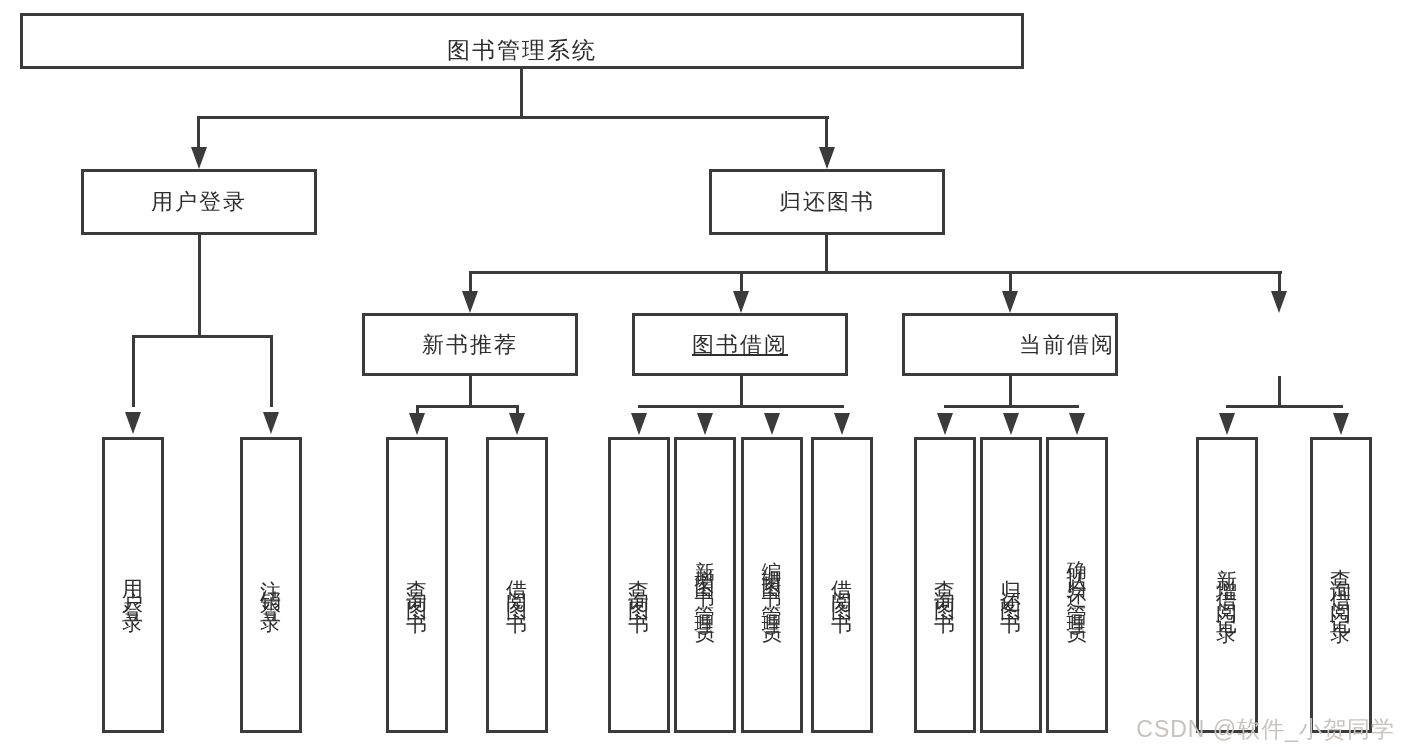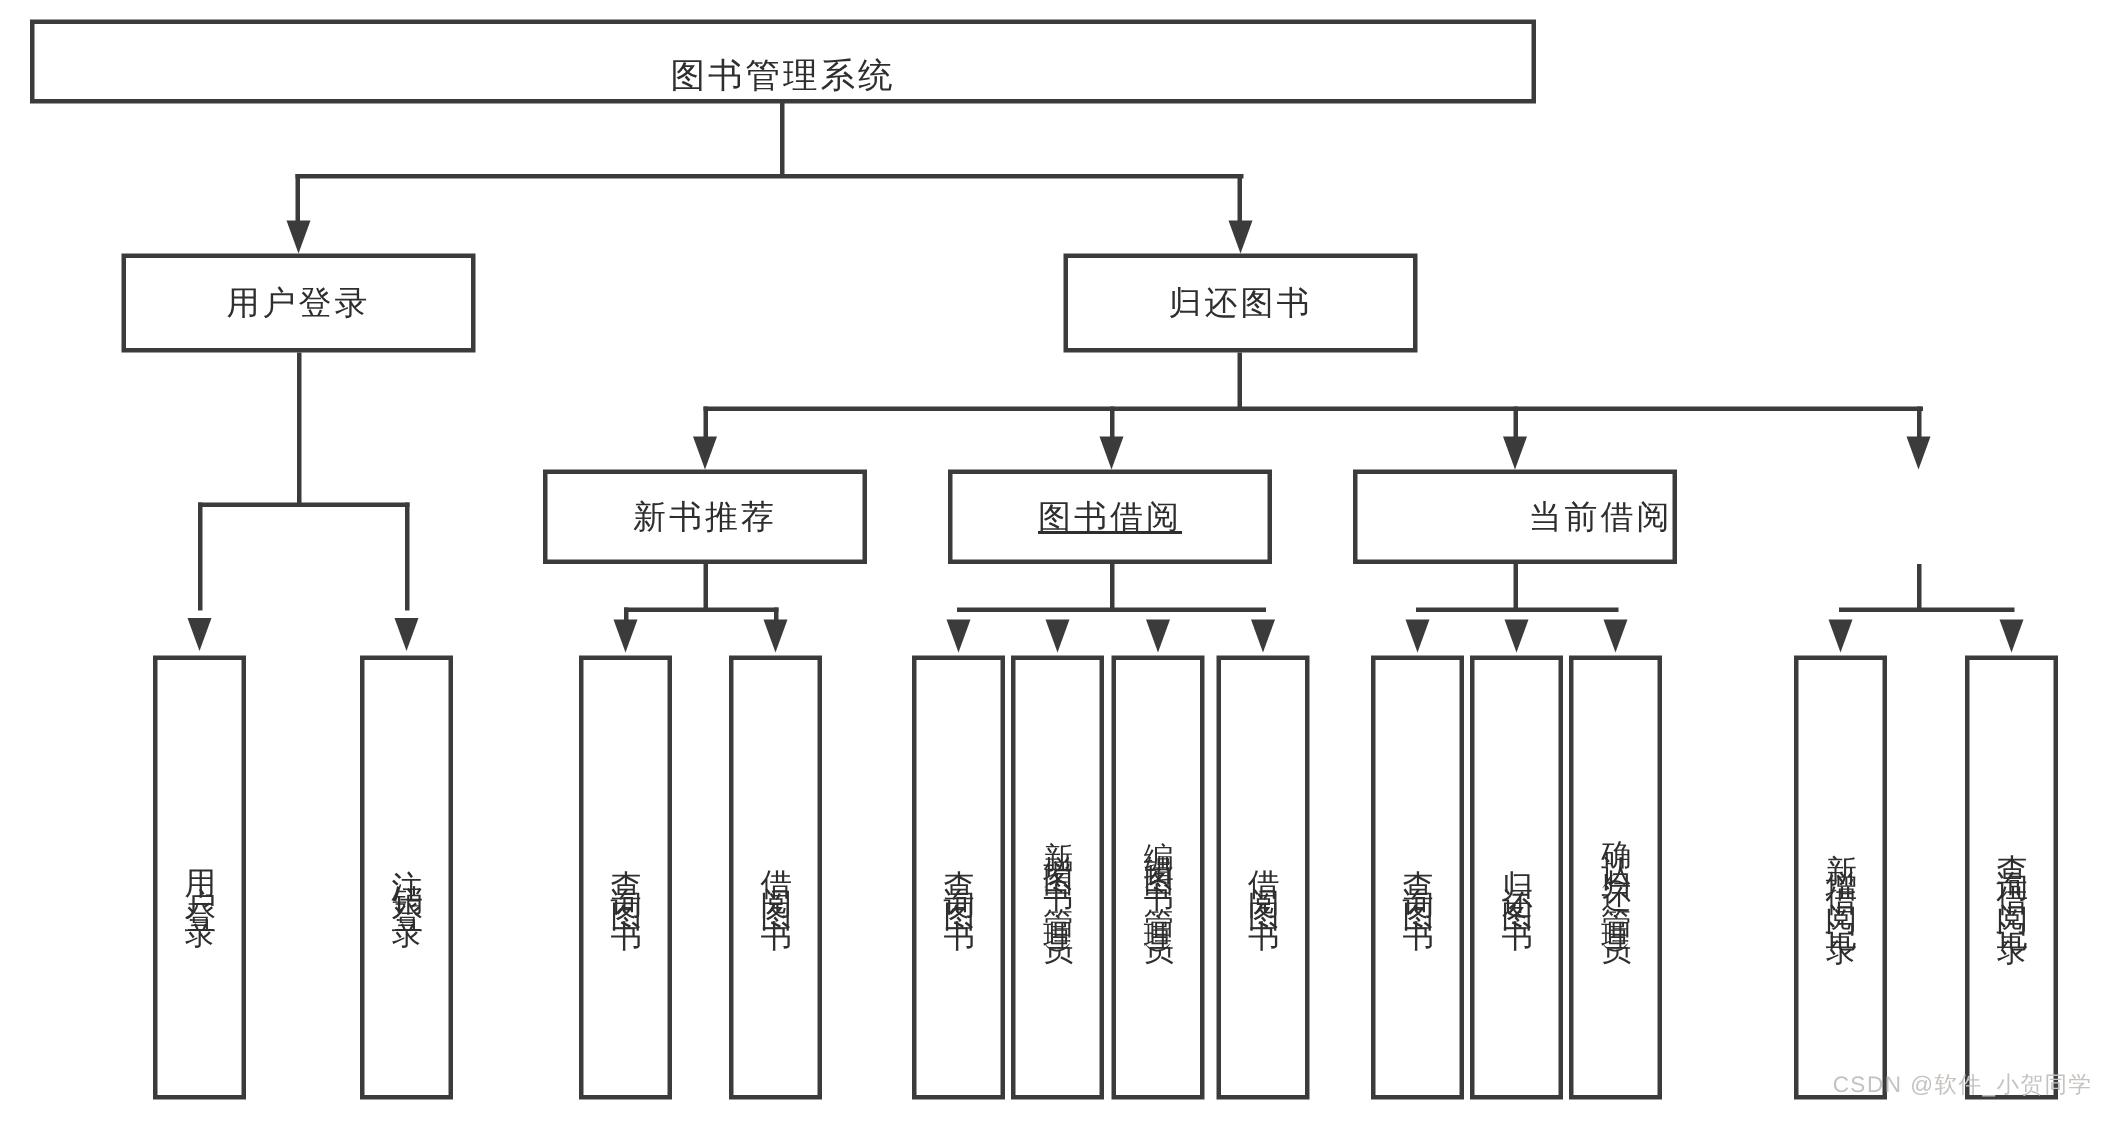--- a/index.html
+++ b/index.html
@@ -49,21 +49,21 @@
   .line{position:absolute;background:var(--line);}
   .arrow{
     position:absolute;width:0;height:0;
     border-left:8px solid transparent;
     border-right:8px solid transparent;
     border-top:22px solid var(--line);
   }
   .watermark{
     position:absolute;
     top:714px;right:10px;
-    font-size:15px;
+    font-size:23px;
     color:#c6c2bf;
     letter-spacing:1px;
     white-space:nowrap;
   }
 </style>
 </head>
 <body>
 
 <div class="canvas">
 

